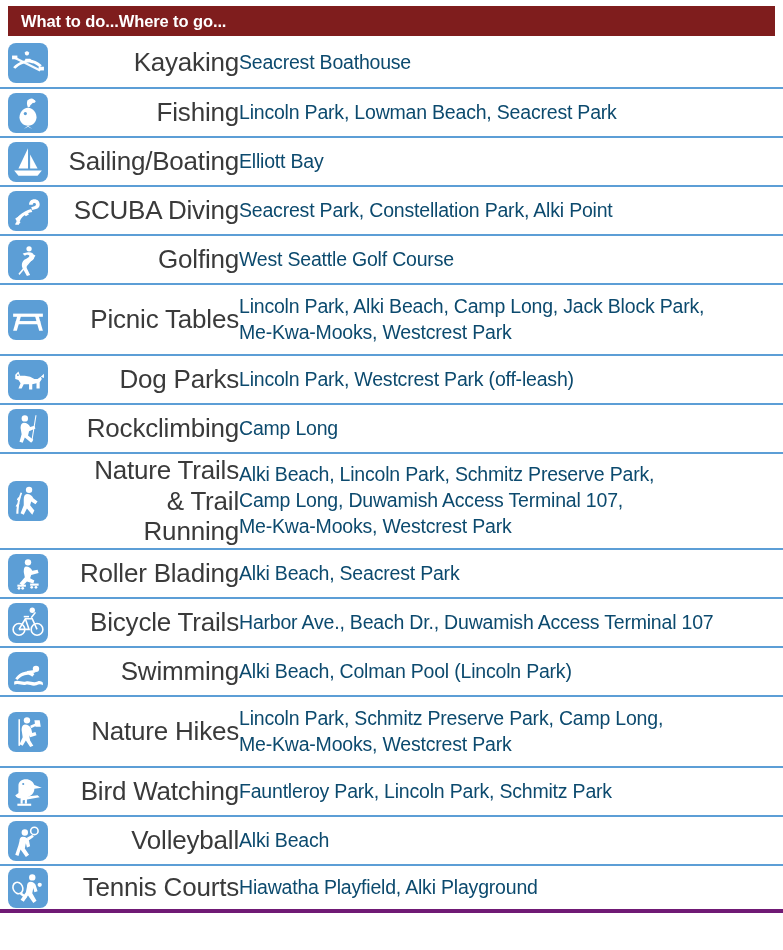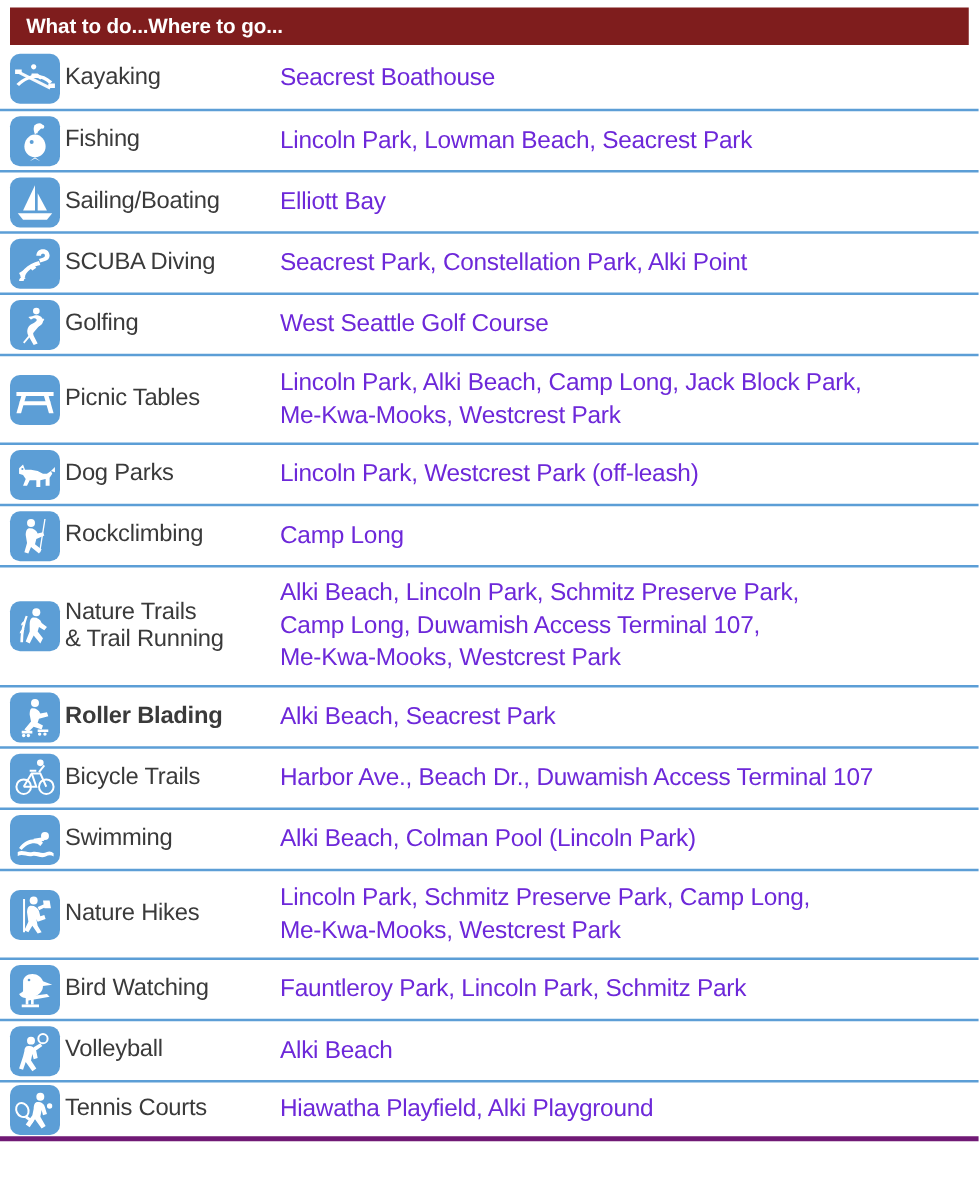--- a/index.html
+++ b/index.html
@@ -88,29 +88,30 @@
     width: 34px;
     height: 34px;
     fill: #ffffff;
   }
 
   
   .activity-label {
     width: 172px;
     min-width: 172px;
     flex: 0 0 auto;
-    margin-left: 4px;
+    margin-left: 19px;
     color: #3a3a3a;
-    font-size: 19px;
+    font-size: 26px;
     line-height: 1.18;
     letter-spacing: -0.2px;
+    text-align: right;
   }
   .location-label {
     flex: 1 1 auto;
-    color: #6d28d9;
+    color: #0c4a6e;
     font-size: 19.5px;
     line-height: 1.33;
     letter-spacing: -0.2px;
     padding-right: 8px;
     white-space: pre-line;
   }
 </style>
 </head>
 <body>
 
@@ -261,21 +262,21 @@
     <path d="M28 18 C34 18 38 21 40 26 L50 24 L52 30 L38 34 L36 40 L44 44 L42 50 L30 46 L22 54 L16 50 L26 38 L24 28 C24 22 25 18 28 18 Z"></path>
     <path d="M12 52 L28 52 L28 56 L12 56 Z"></path>
     <circle cx="15" cy="59" r="2.6"></circle>
               <circle cx="22" cy="59" r="2.6"></circle>
     <path d="M36 50 L52 50 L52 54 L36 54 Z"></path>
     <circle cx="39" cy="57" r="2.6"></circle>
               <circle cx="47" cy="57" r="2.6"></circle>
   </g>
           </svg>
         </div>
-        <div class="activity-label" style="white-space: pre-line; font-weight: bold;">Roller Blading</div>
+        <div class="activity-label" style="white-space: pre-line;">Roller Blading</div>
         <div class="location-label">Alki Beach, Seacrest Park</div>
       </div>
       <div class="row row-h1">
         <div class="icon-tile">
           <svg viewBox="0 0 64 64">
             <g>
     <circle cx="15" cy="44" r="11" fill="none" stroke="#ffffff" stroke-width="3"></circle>
     <circle cx="49" cy="44" r="11" fill="none" stroke="#ffffff" stroke-width="3"></circle>
     <path d="M15 44 L27 24 L40 24 L49 44" fill="none" stroke="#ffffff" stroke-width="3"></path>
     <path d="M27 24 L34 44 L15 44" fill="none" stroke="#ffffff" stroke-width="3"></path>

